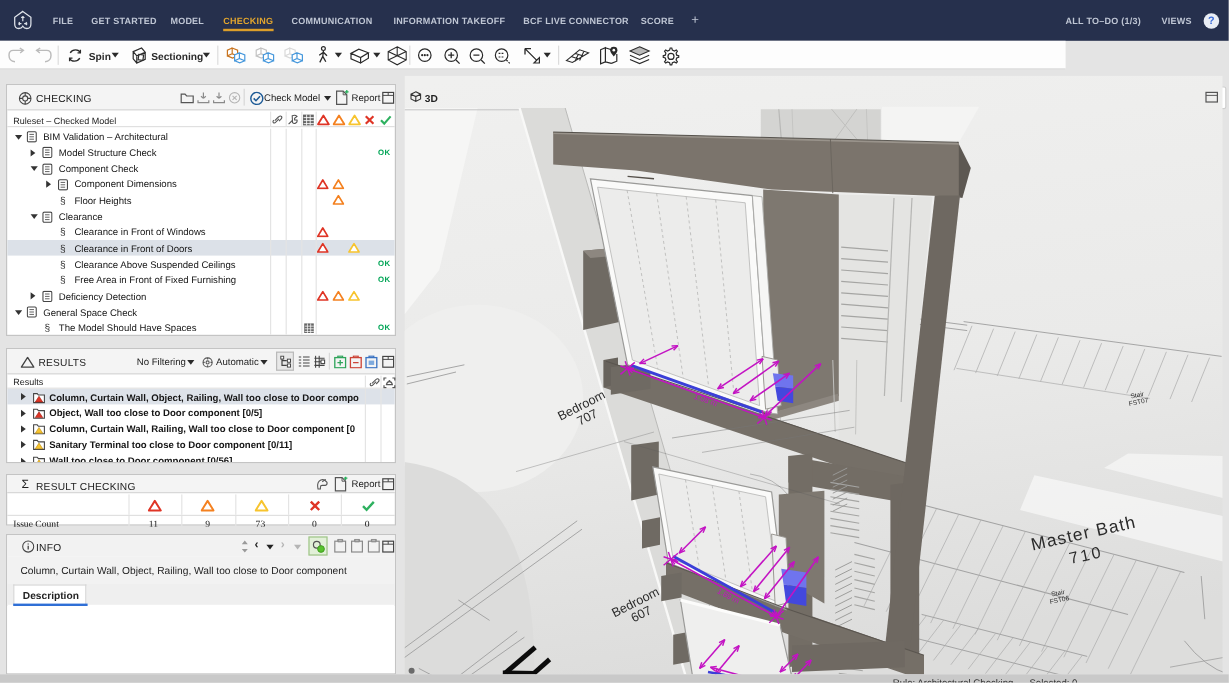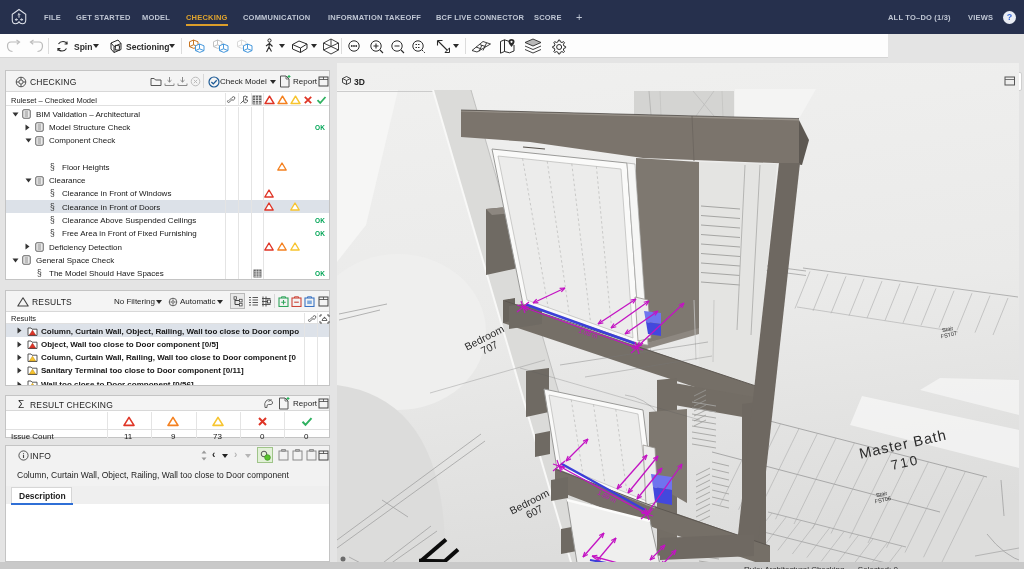--- a/index.html
+++ b/index.html
@@ -256,20 +256,36 @@
       <div class="row" style="top:26.6px;">
         <svg class="abs" style="left:19px;top:4.6px" width="7" height="5" viewBox="0 0 7 5">
           <polygon points="0.5,0.5 6.5,0.5 3.5,4.5" fill="#333"></polygon>
         </svg>
         <svg class="abs" style="left:29px;top:2px" width="9" height="10" viewBox="0 0 9 10">
           <rect x="0.8" y="0.8" width="7.4" height="8.4" rx="1" fill="#fff" stroke="#444" stroke-width="0.9"></rect>
           <path d="M2.5 3 L6.3 3 M2.5 5 L6.3 5 M2.5 7 L6.3 7" stroke="#444" stroke-width="0.7"></path>
         </svg>
         <span class="abs" style="left:43px;top:2.5px;">Component Check</span>
       </div>
+      <div class="row" style="top:39.9px;">
+        <svg class="abs" style="left:32px;top:3.4px" width="5" height="7" viewBox="0 0 5 7">
+          <polygon points="0.5,0.5 4.5,3.5 0.5,6.5" fill="#333"></polygon>
+        </svg>
+        <svg class="abs" style="left:42px;top:2px" width="9" height="10" viewBox="0 0 9 10">
+          <rect x="0.8" y="0.8" width="7.4" height="8.4" rx="1" fill="#fff" stroke="#444" stroke-width="0.9"></rect>
+          <path d="M2.5 3 L6.3 3 M2.5 5 L6.3 5 M2.5 7 L6.3 7" stroke="#444" stroke-width="0.7"></path>
+        </svg>
+        <span class="abs" style="left:56px;top:2.5px;">Component Dimensions</span>
+        <svg class="abs" style="left:258px;top:2px" width="10" height="9" viewBox="0 0 10 9">
+          <polygon points="5,1 9.2,8 0.8,8" fill="#fff" stroke="#df3526" stroke-width="1.4" stroke-linejoin="round"></polygon>
+        </svg>
+        <svg class="abs" style="left:271px;top:2px" width="10" height="9" viewBox="0 0 10 9">
+          <polygon points="5,1 9.2,8 0.8,8" fill="#fff" stroke="#f48120" stroke-width="1.4" stroke-linejoin="round"></polygon>
+        </svg>
+      </div>
       <div class="row" style="top:53.2px;">
         <span class="abs" style="left:44px;top:1.5px;font-size:8.5px;color:#333;">§</span>
         <span class="abs" style="left:56px;top:2.5px;">Floor Heights</span>
         <svg class="abs" style="left:271px;top:2px" width="10" height="9" viewBox="0 0 10 9">
           <polygon points="5,1 9.2,8 0.8,8" fill="#fff" stroke="#f48120" stroke-width="1.4" stroke-linejoin="round"></polygon>
         </svg>
       </div>
       <div class="row" style="top:66.5px;">
         <svg class="abs" style="left:19px;top:4.6px" width="7" height="5" viewBox="0 0 7 5">
           <polygon points="0.5,0.5 6.5,0.5 3.5,4.5" fill="#333"></polygon>
@@ -505,21 +521,21 @@
       </svg>
     <svg class="abs" style="left:295px;top:4px" width="12" height="11" viewBox="0 0 12 11">
         <path d="M1.5 5.8 L4.5 8.8 L10.5 2.2" fill="none" stroke="#2fb160" stroke-width="2"></path>
       </svg>
     <div class="colline" style="left:101px"></div>
       <div class="colline" style="left:145px"></div>
       <div class="colline" style="left:190px"></div>
       <div class="colline" style="left:234px"></div>
       <div class="colline" style="left:278px"></div>
   </div>
-  <div class="abs" style="left:0;top:34px;right:0;height:9px;overflow:hidden;font-size:8px;color:#151515;">
+  <div class="abs" style="left:0;top:34px;right:0;height:9px;overflow:hidden;font-size:8px;color:#151515;font-family:Liberation Serif, serif;">
     <span class="abs" style="left:5px;top:2px;">Issue Count</span>
     <span class="abs" style="left:118px;top:2px;">11</span>
     <span class="abs" style="left:165px;top:2px;">9</span>
     <span class="abs" style="left:207px;top:2px;">73</span>
     <span class="abs" style="left:254px;top:2px;">0</span>
     <span class="abs" style="left:298px;top:2px;">0</span>
     <div class="colline" style="left:101px"></div>
       <div class="colline" style="left:145px"></div>
       <div class="colline" style="left:190px"></div>
       <div class="colline" style="left:234px"></div>

